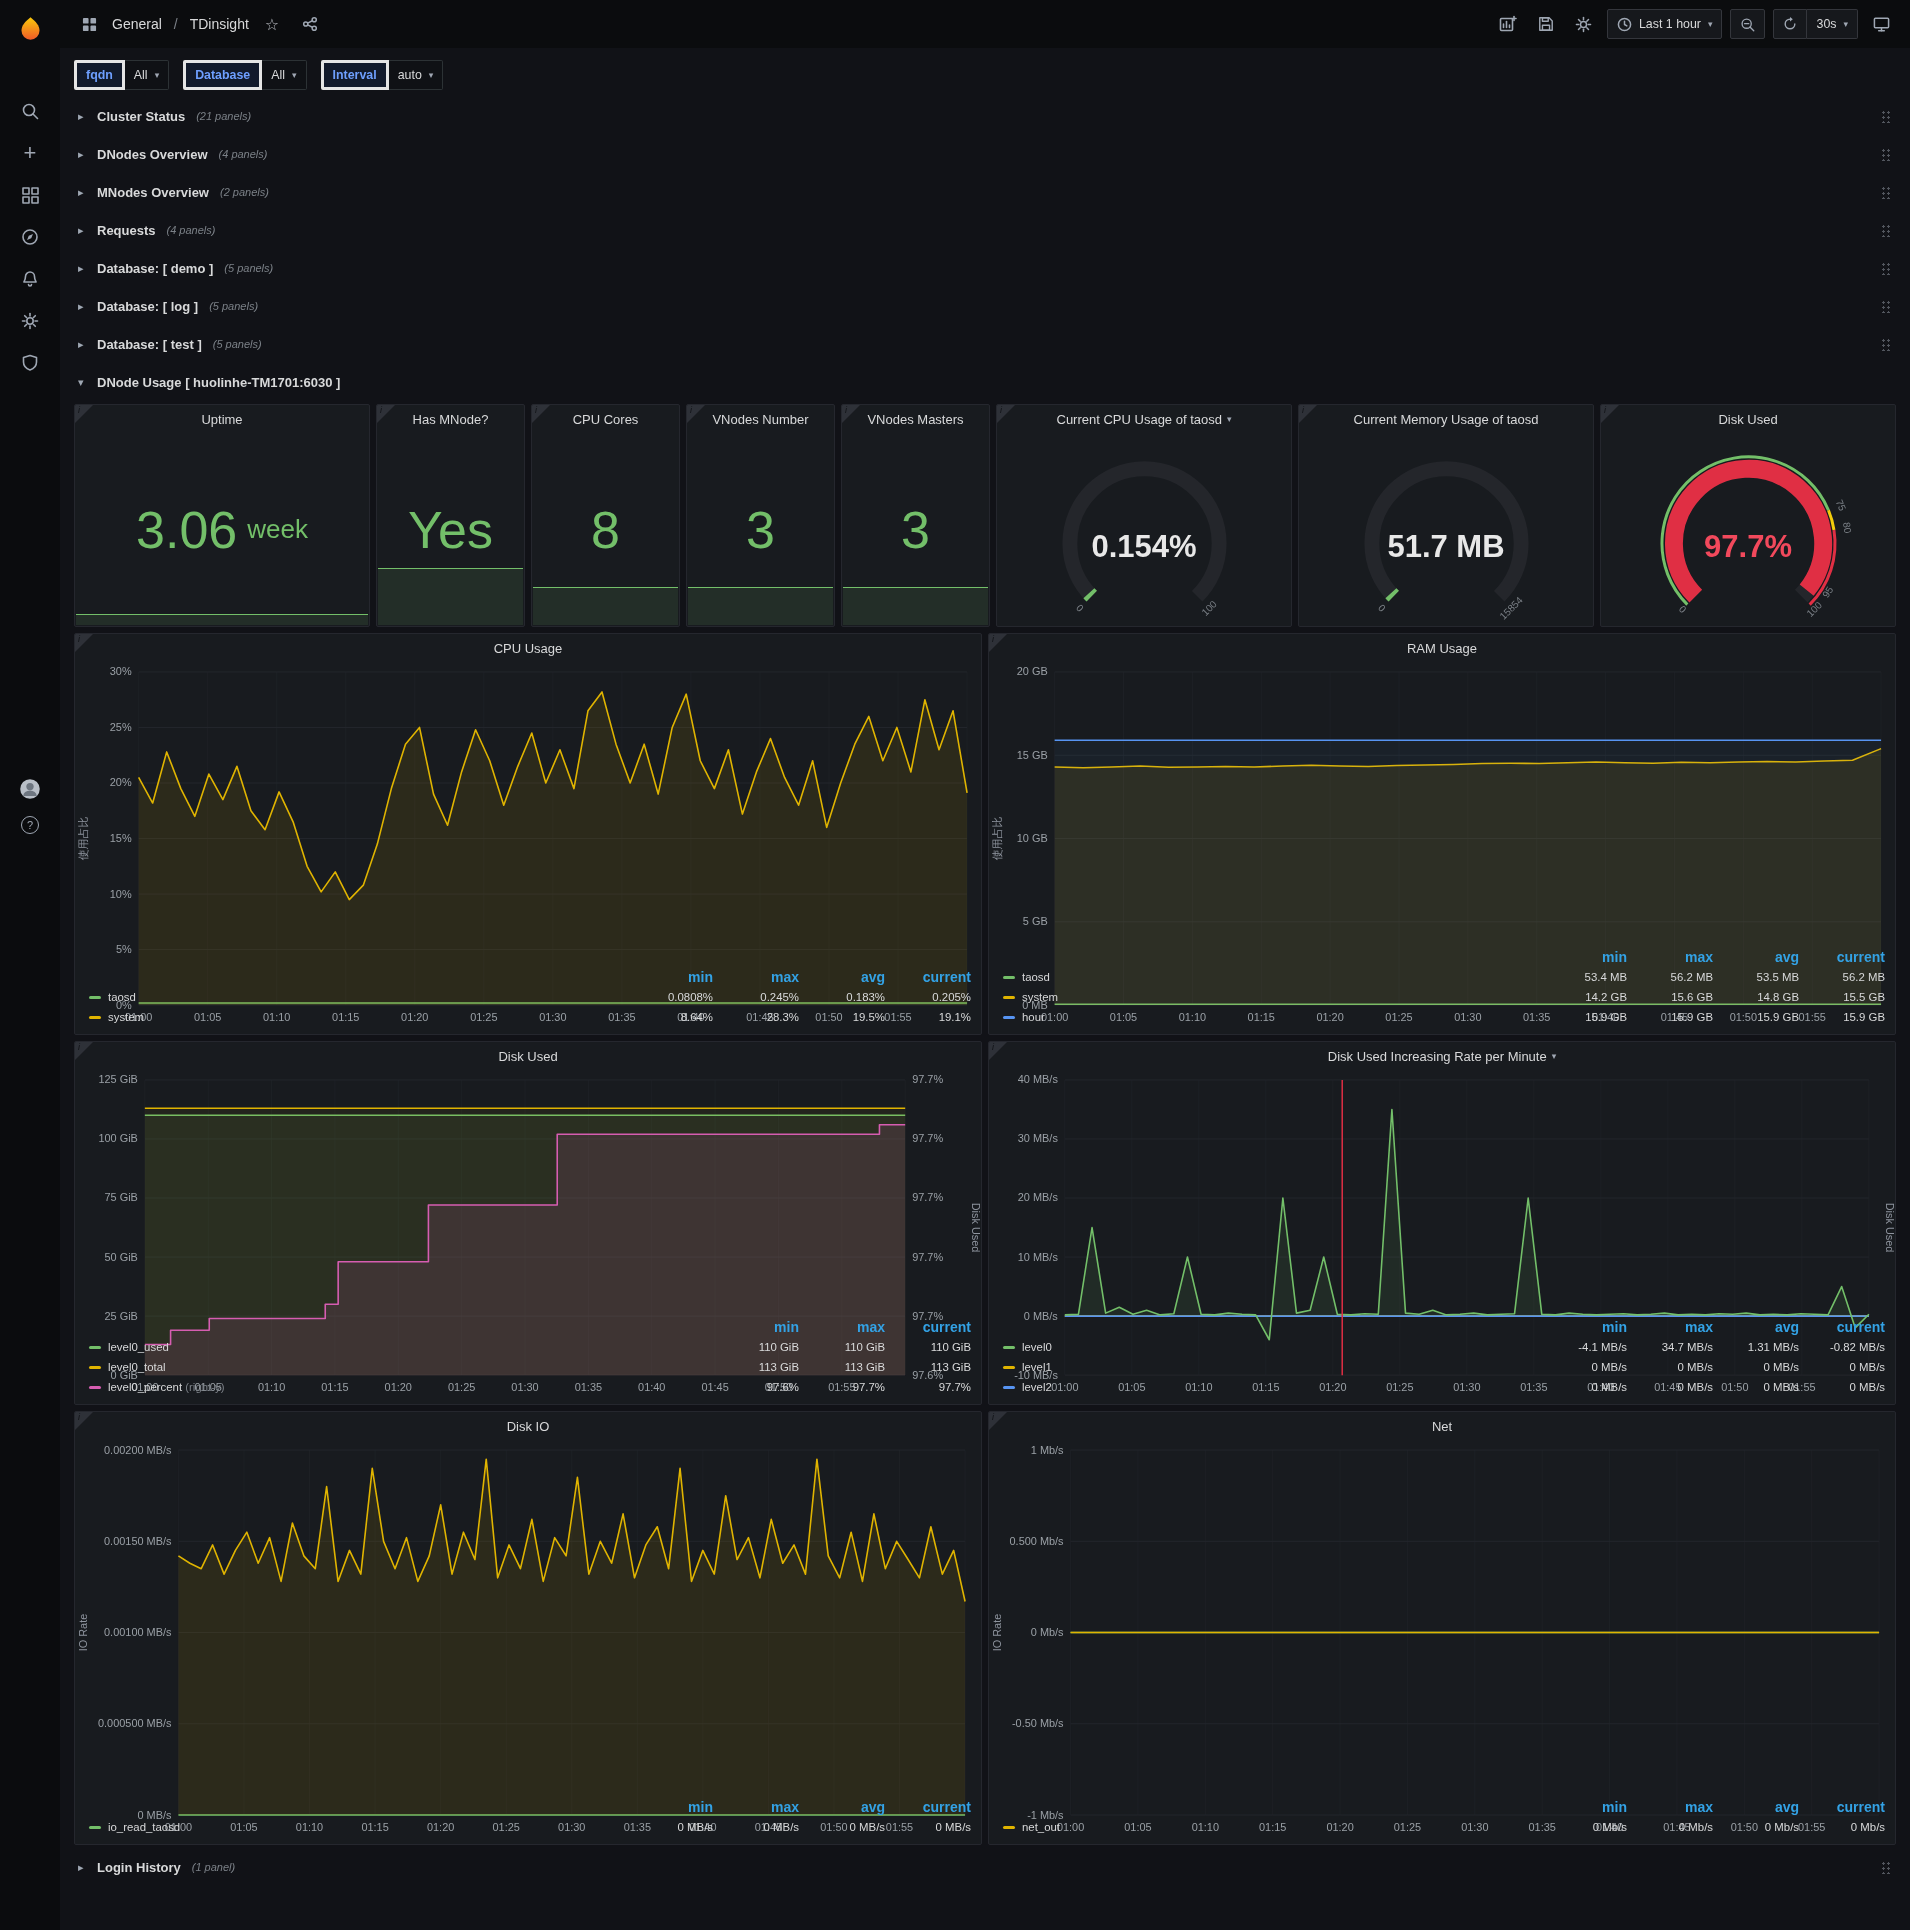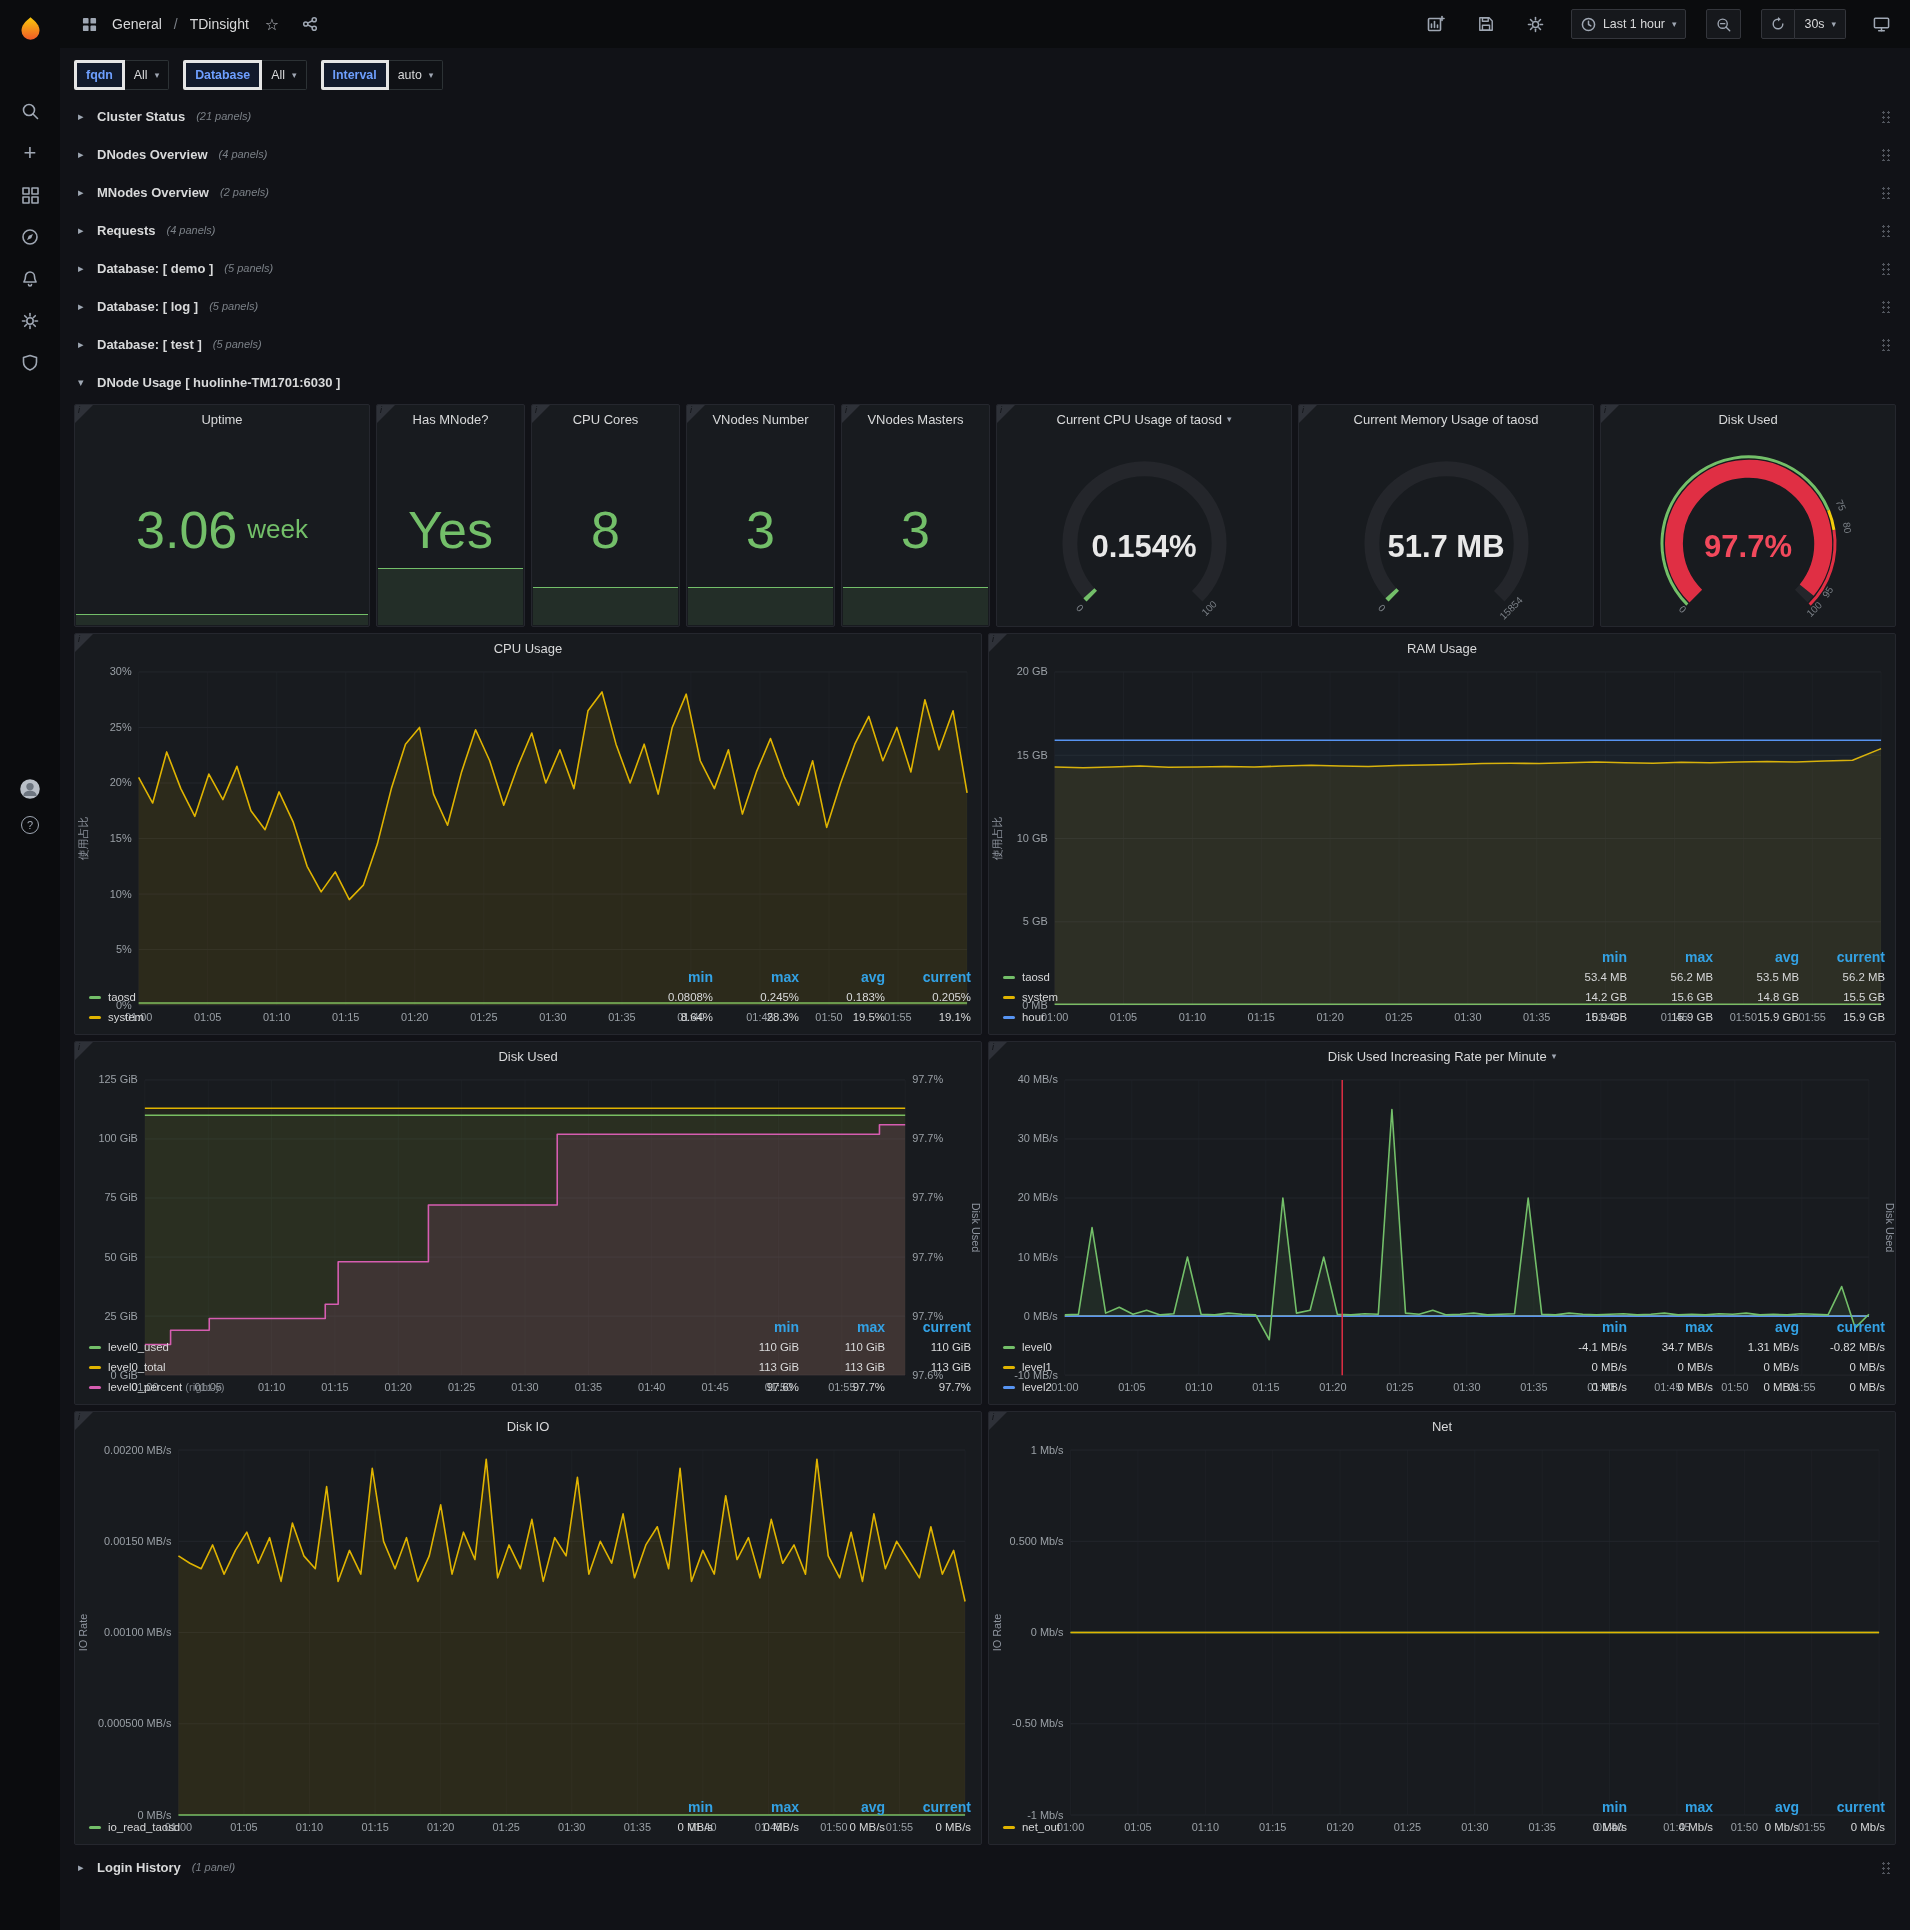--- a/index.html
+++ b/index.html
@@ -22,21 +22,21 @@
 
   
   .main { flex:1; display:flex; flex-direction:column; min-width:0; }
   .topbar { height:48px; flex:none; background:#0b0c0e; display:flex; align-items:center;
     padding:0 14px; gap:8px; }
   .crumb { display:flex; align-items:center; gap:12px; font-size:14px; }
   .crumb-item { cursor:pointer; }
   .crumb-sep { color:#7b8087; }
   .tb-iconbtn { width:30px; height:30px; display:flex; align-items:center; justify-content:center;
     color:#b4b7bd; cursor:pointer; font-size:15px; }
-  .tb-right { margin-left:auto; display:flex; align-items:center; gap:20px; }
+  .tb-right { margin-left:auto; display:flex; align-items:center; gap:8px; }
   .tb-boxbtn { height:30px; border:1px solid #34363c; background:#16181c; display:flex;
     align-items:center; gap:7px; padding:0 9px; font-size:12.4px; color:#d8d9da;
     border-radius:2px; cursor:pointer; white-space:nowrap; }
   .tb-group { display:flex; }
   .tb-group .tb-boxbtn:first-child { border-radius:2px 0 0 2px; }
   .tb-group .tb-boxbtn:last-child { border-left:none; border-radius:0 2px 2px 0; }
   .caret { color:#9fa7b3; font-size:9px; }
 
   
   .content { flex:1; padding:8px 14px 10px 14px; display:flex; flex-direction:column; gap:6px; }

